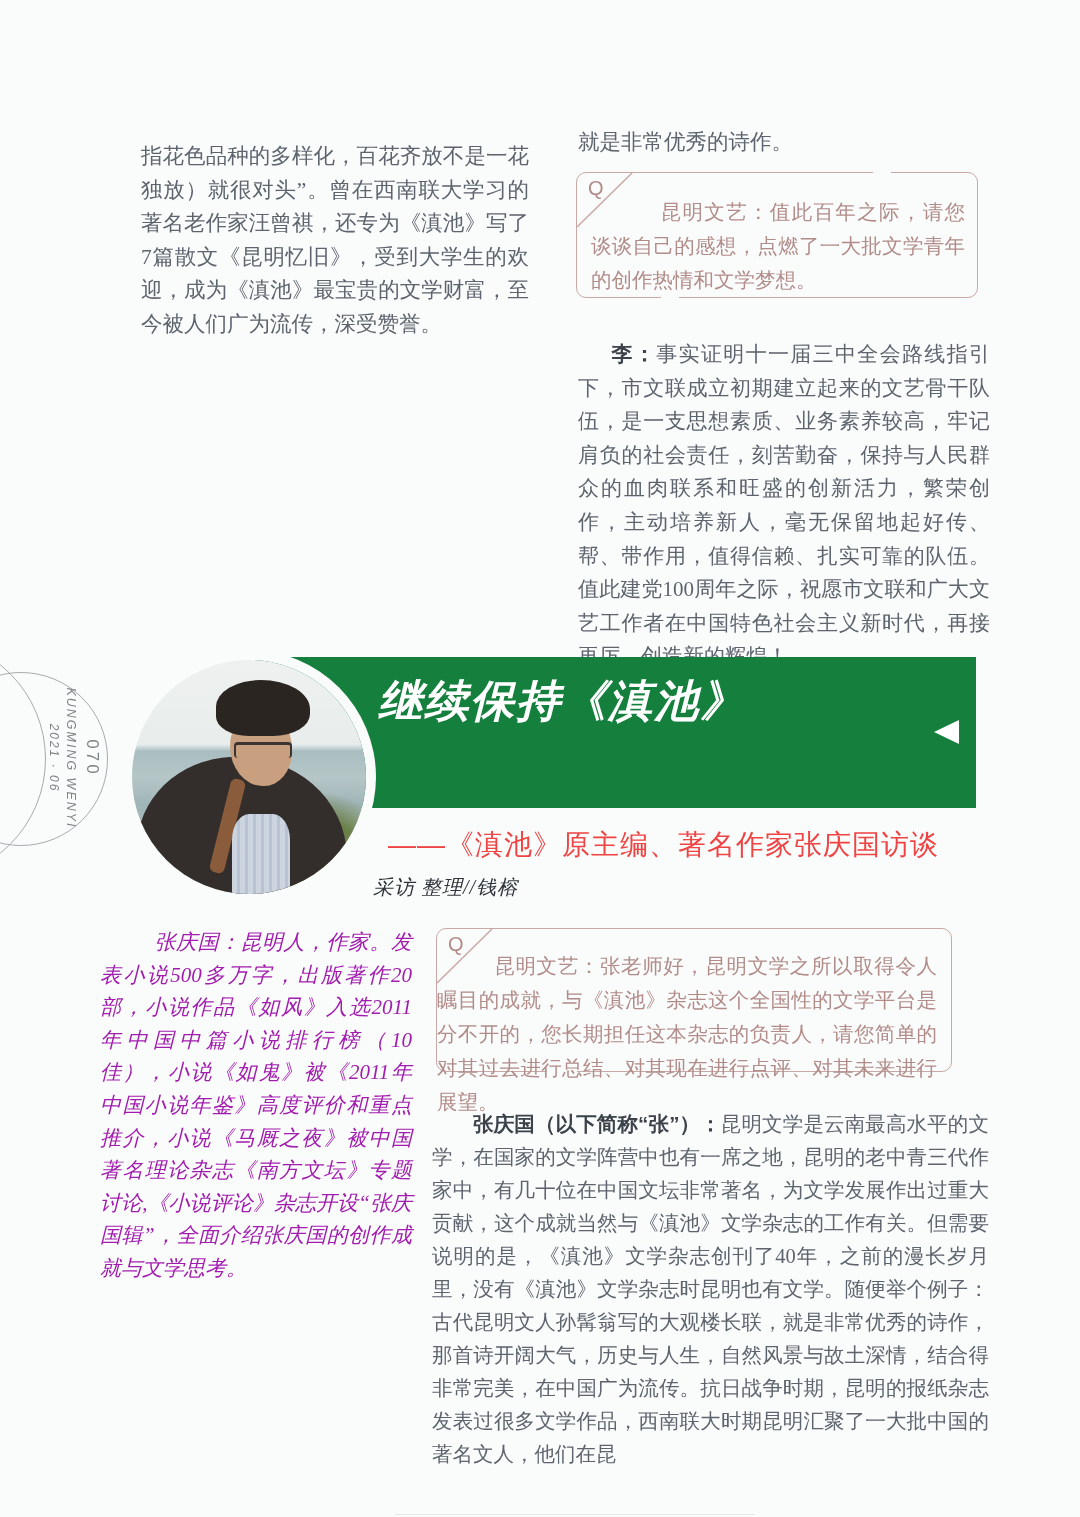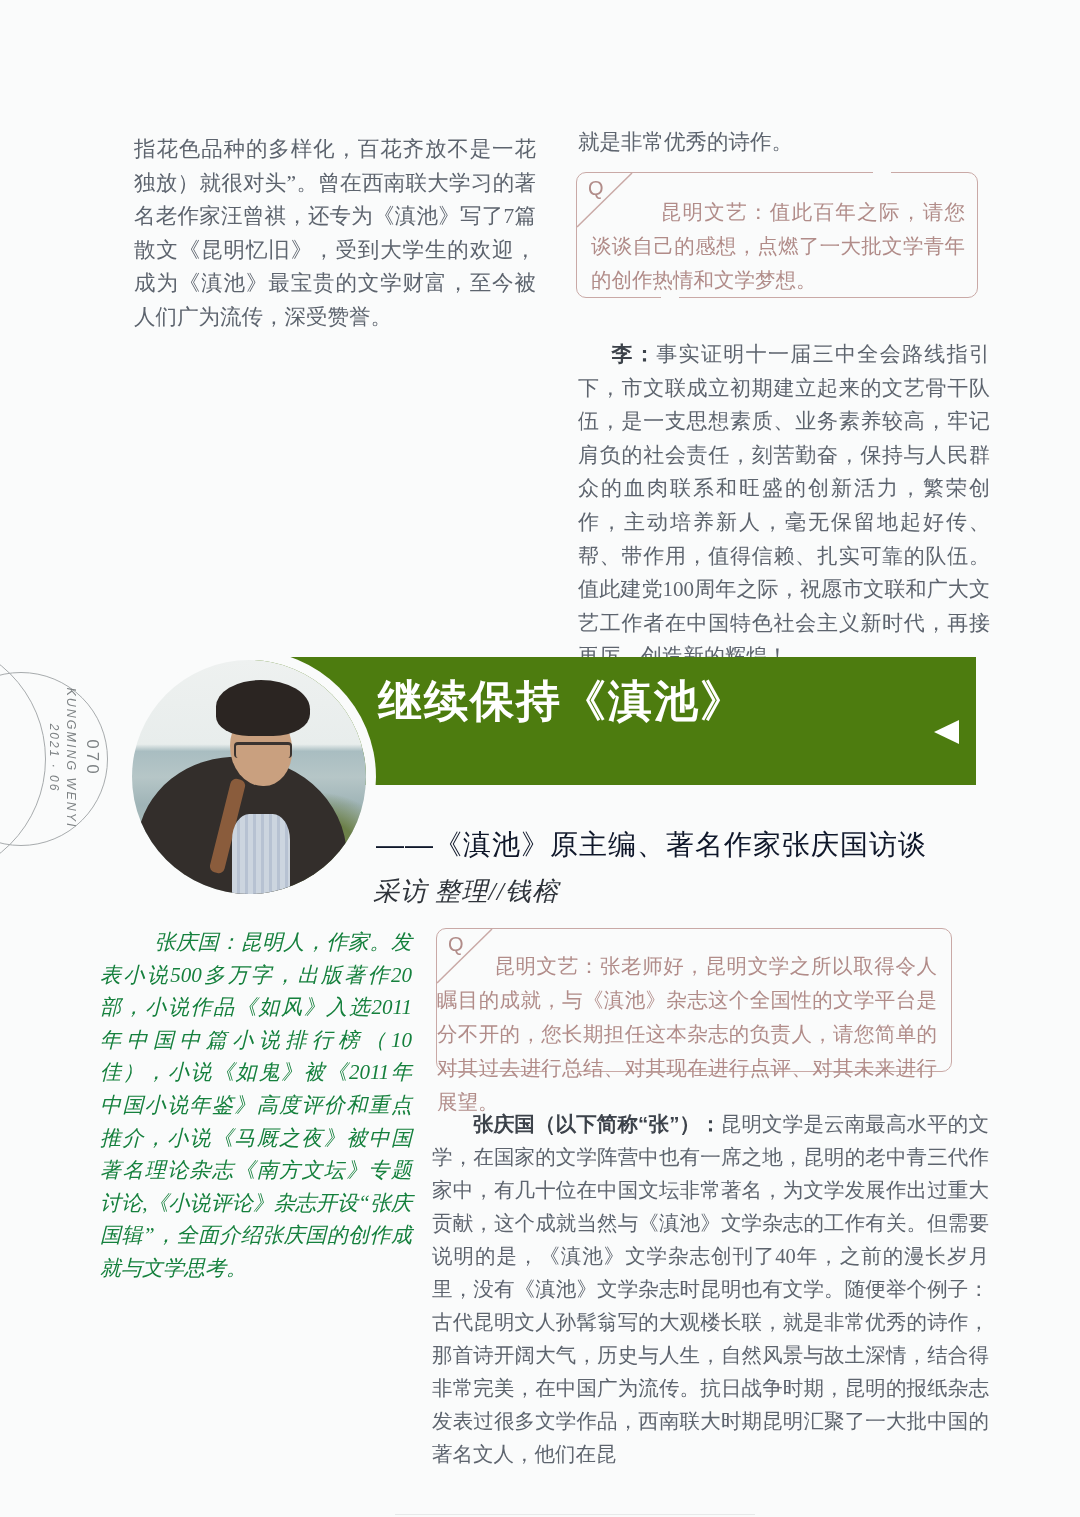--- a/index.html
+++ b/index.html
@@ -8,21 +8,21 @@
     background:#fafbfb;
     font-family:"Liberation Serif",serif;
   }
   .abs{position:absolute;}
   
   .bodytext{
     color:#5d646e;text-align:justify;
     font-size:21.5px;line-height:33.6px;
   }
   #col-left{left:125px;top:124px;width:420px;}
-  #col-left p{margin:9px;}
+  #col-left p{margin:16px;}
   #col-left p + p{text-indent:2em;margin-top:6px;}
   #right-lead{left:578px;top:126px;width:412px;}
   #answer1{left:578px;top:316px;width:412px;font-size:21px;text-indent:1.6em;}
   .lead-label{font-family:"Liberation Sans",sans-serif;font-weight:bold;color:#3c424a;}
   
   .qbox{
     position:absolute;border:1.5px solid #c9a9a6;border-radius:10px;
     color:#b18c89;
   }
   .qtext{
@@ -34,22 +34,22 @@
   #qbox1{left:576px;top:172px;width:400px;height:124px;}
   #qbox2{left:436px;top:928px;width:514px;height:142px;}
   .qmark{
     position:absolute;left:11px;top:4px;
     font-family:"Liberation Sans",sans-serif;font-size:20px;color:#b18c89;
   }
   .qslash{position:absolute;left:-1px;top:-1px;}
   .gap{position:absolute;background:#fafbfb;}
   
   #banner{
-    left:255px;top:657px;width:721px;height:128px;
-    background:#4d7c0f;border-radius:0 0 0 55px;
+    left:255px;top:657px;width:721px;height:151px;
+    background:#15803d;border-radius:0 0 0 55px;font-style:italic;
   }
   #banner-title{
     position:absolute;left:123px;top:15px;color:#ffffff;
     font-family:"Liberation Sans",sans-serif;font-weight:bold;
     font-size:44px;line-height:58px;letter-spacing:2px;white-space:nowrap;
   }
   #banner-tri{
     position:absolute;right:17px;top:63px;width:0;height:0;
     border-top:12px solid transparent;border-bottom:12px solid transparent;
     border-right:25px solid #ffffff;
@@ -70,31 +70,31 @@
   #photo .strap{position:absolute;left:88px;top:118px;width:15px;height:96px;
     background:#8a5c3c;transform:rotate(14deg);border-radius:6px;}
   #photo .face{position:absolute;left:98px;top:50px;width:62px;height:76px;
     background:#c9a07f;border-radius:48% 52% 46% 54%;}
   #photo .hair{position:absolute;left:84px;top:20px;width:94px;height:56px;
     background:#2b2522;border-radius:55% 60% 45% 40%;}
   #photo .glasses{position:absolute;left:102px;top:82px;width:54px;height:13px;
     border-top:3px solid #3a3330;border-left:2px solid #3a3330;border-right:2px solid #3a3330;border-radius:4px;}
   
   #subtitle{
-    left:376px;top:826px;color:#0f172a;white-space:nowrap;
+    left:388px;top:826px;color:#ef4444;white-space:nowrap;
     font-family:"Liberation Sans",sans-serif;font-size:28px;letter-spacing:1px;
   }
   #byline{
     left:373px;top:874px;color:#2f343b;white-space:nowrap;
-    font-family:"Liberation Serif",serif;font-style:italic;font-size:26px;letter-spacing:1px;
+    font-family:"Liberation Serif",serif;font-style:italic;font-size:20px;letter-spacing:1px;
   }
   
   #bio{
     left:100px;top:926px;width:312px;
-    color:#15803d;font-style:italic;text-align:justify;
+    color:#a21caf;font-style:italic;text-align:justify;
     font-size:21px;line-height:32.6px;text-indent:2.6em;
   }
   
   #answer2{
     left:432px;top:1086px;width:557px;
     font-size:20.5px;line-height:33px;text-indent:2em;
   }
   
   .folio-circle{position:absolute;border:1px solid #a7abad;border-radius:50%;background:transparent;}
   #folio-c1{left:-66px;top:672px;width:172px;height:172px;}

